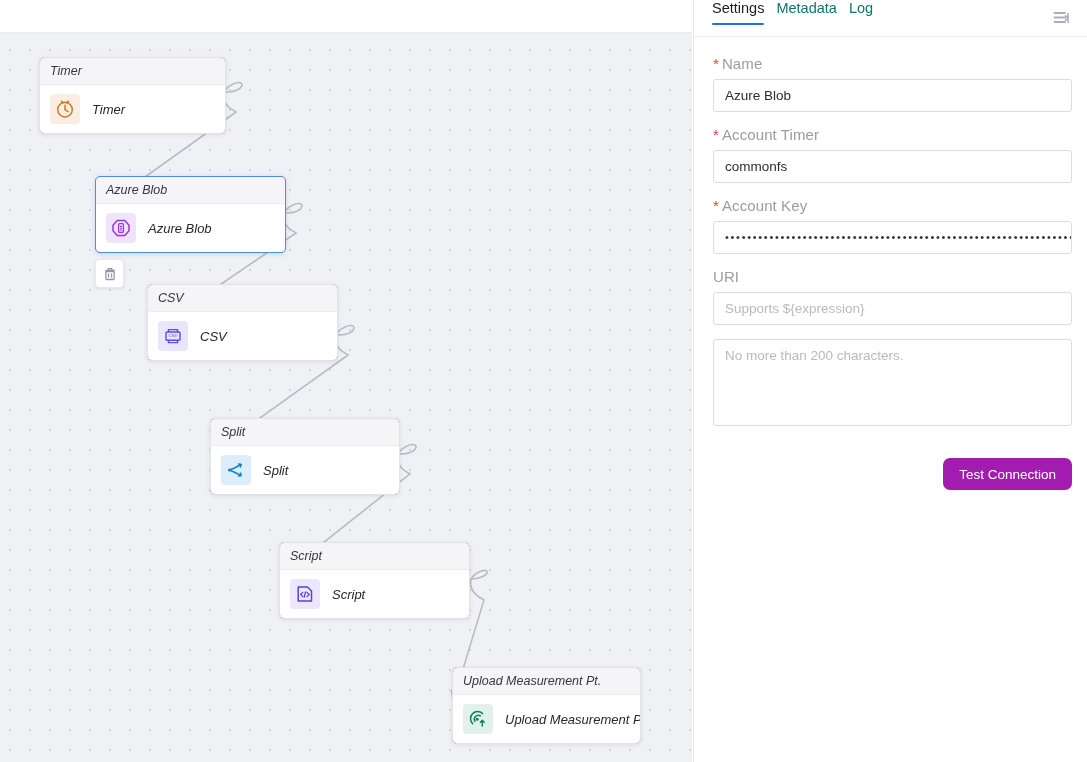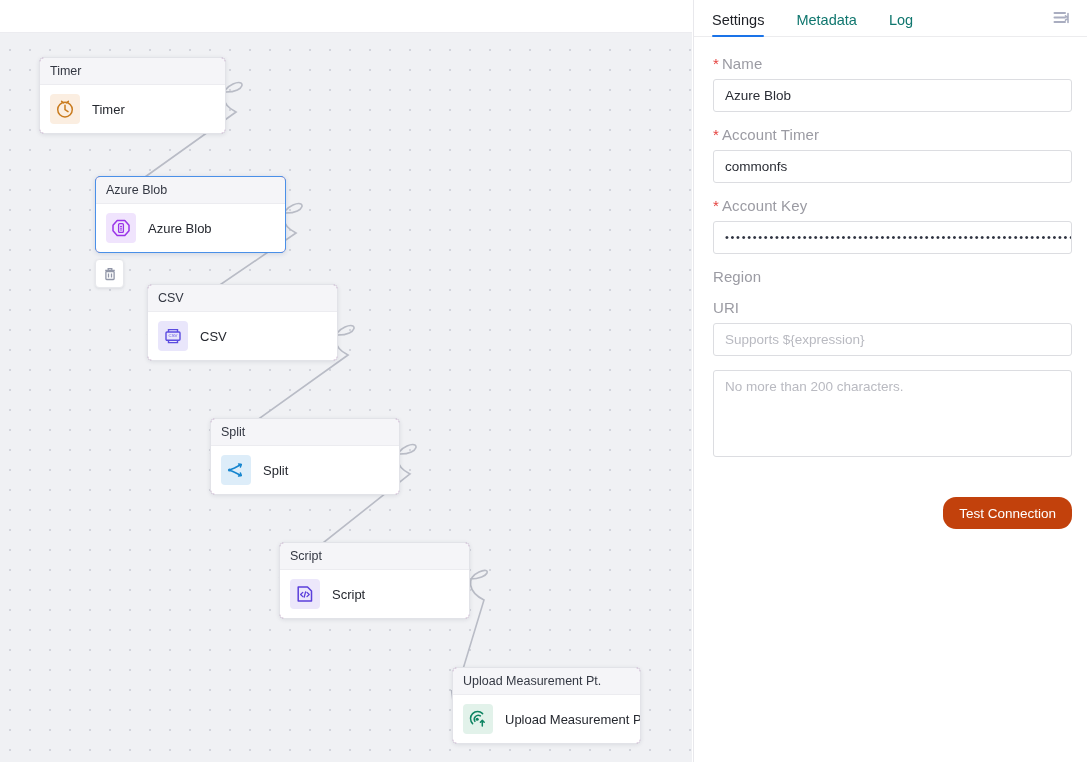--- a/index.html
+++ b/index.html
@@ -36,20 +36,21 @@
   #edges { position: absolute; left: 0; top: 0; width: 692px; height: 762px; pointer-events: none; }
 
   
   .node {
     position: absolute;
     background: #701a75;
     border: 1px solid #e2e3e8;
     border-radius: 5px;
     box-shadow: 0 1px 4px rgba(30,35,60,0.10);
     overflow: hidden;
+    font-style: italic;
   }
   .node.selected {
     border: 1.6px solid #4a90e8;
     box-shadow: 0 1px 5px rgba(30,60,120,0.16);
   }
   .node-head {
     height: 27px;
     background: #f5f5f8;
     border-bottom: 1px solid #ececf0;
     display: flex; align-items: center;
@@ -96,22 +97,22 @@
     position: absolute; left: 693px; top: 0;
     width: 394px; height: 762px;
     background: #ffffff;
     border-left: 1px solid #e8e8ec;
   }
   #panel-tabs {
     position: relative;
     height: 37px;
     border-bottom: 1px solid #ececee;
     display: flex; align-items: flex-end;
-    padding: 0 18px;
-    gap: 32px;
+    padding: 12px 18px;
+    gap: 12px;
   }
   .tab {
     position: relative;
     font-size: 14.5px;
     padding-bottom: 8px;
     color: #0f766e;
     cursor: pointer;
     white-space: nowrap;
   }
   .tab.active { color: #1d1f25; }
@@ -174,30 +175,29 @@
     font-size: 13.5px;
     color: #2a2d35;
     padding: 8px 11px;
     resize: none;
     font-family: "Liberation Sans", sans-serif;
     outline: none;
   }
   .ta::placeholder { color: #b9bac1; }
   #btn-row { display: flex; justify-content: flex-end; width: 359px; margin-top: 28px; }
   #test-conn {
-    background: #c2410c;
+    background: #a21caf;
     color: #ffffff;
     border: none;
-    border-radius: 13px;
+    border-radius: 7px;
     font-size: 13.5px;
     padding: 0 16px;
     height: 32px;
     cursor: pointer;
     font-family: "Liberation Sans", sans-serif;
-    margin-top: 8px;
   }
 </style>
 </head>
 <body>
 
 <div id="app">
 
   <div id="canvas-area">
     <div id="canvas-toolbar"></div>
     <div id="canvas-grid"></div>
@@ -344,21 +344,20 @@
       </div>
 
       <div class="field">
         <label class="flabel"><span class="req">*</span><span>Account Key</span></label>
         <div class="pwd-dots">
           <span>••••••••••••••••••••••••••••••••••••••••••••••••••••••••••••••••••••••</span>
         </div>
       </div>
 
       <div class="field">
-        <label class="flabel"><span>Region</span></label>
       </div>
 
       <div class="field">
         <label class="flabel"><span>URI</span></label>
         <input class="inp" placeholder="Supports ${expression}" style="">
       </div>
 
       <div class="field">
         <textarea class="ta" placeholder="No more than 200 characters." style=""></textarea>
       </div>

